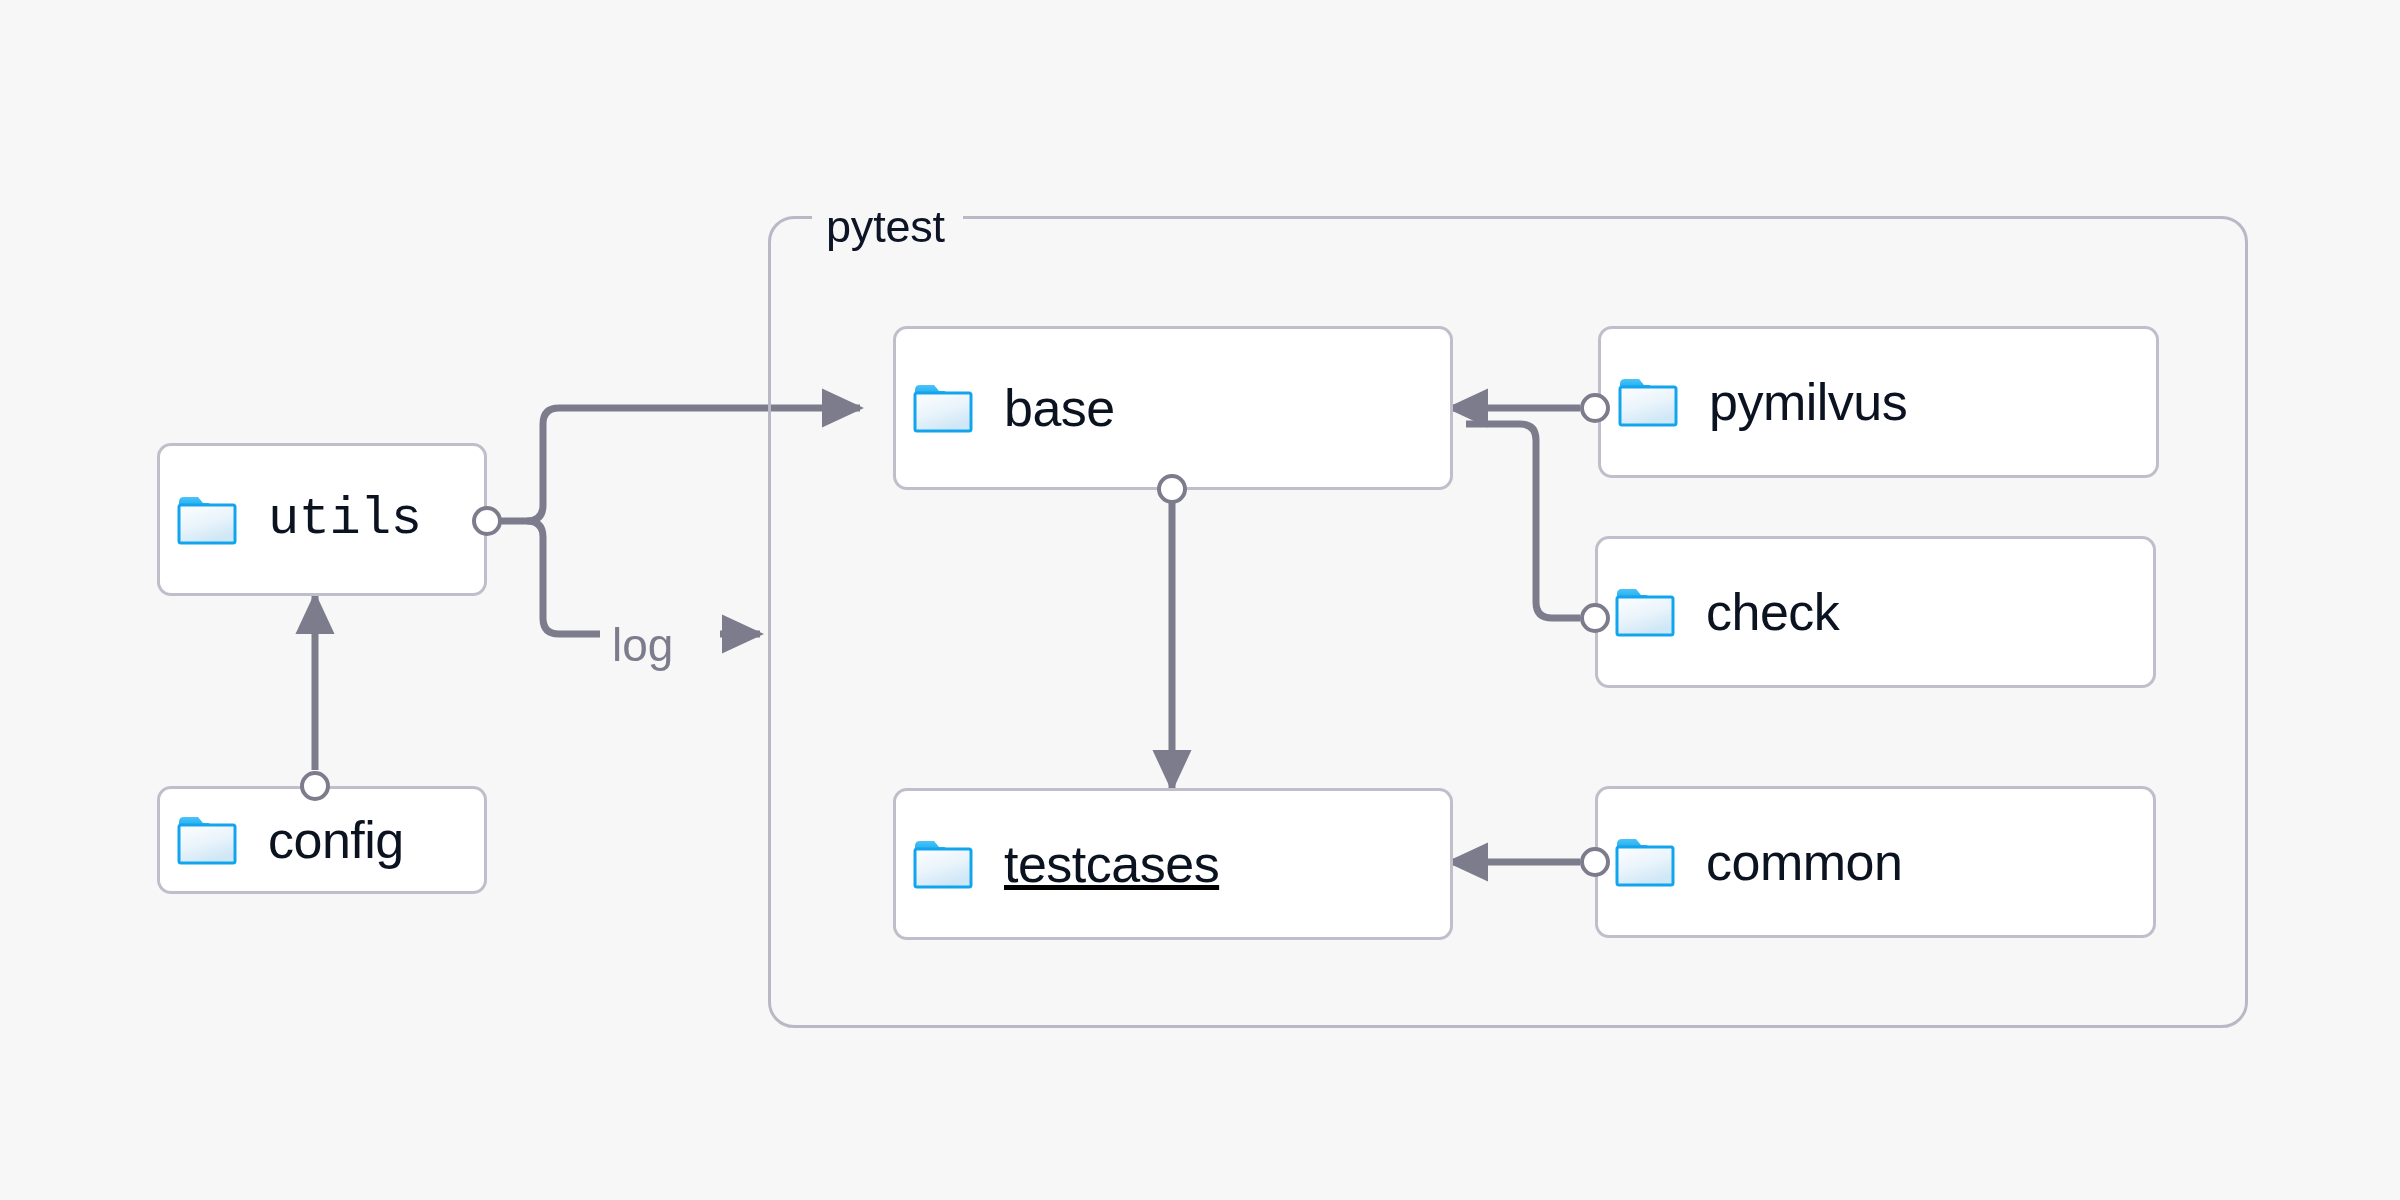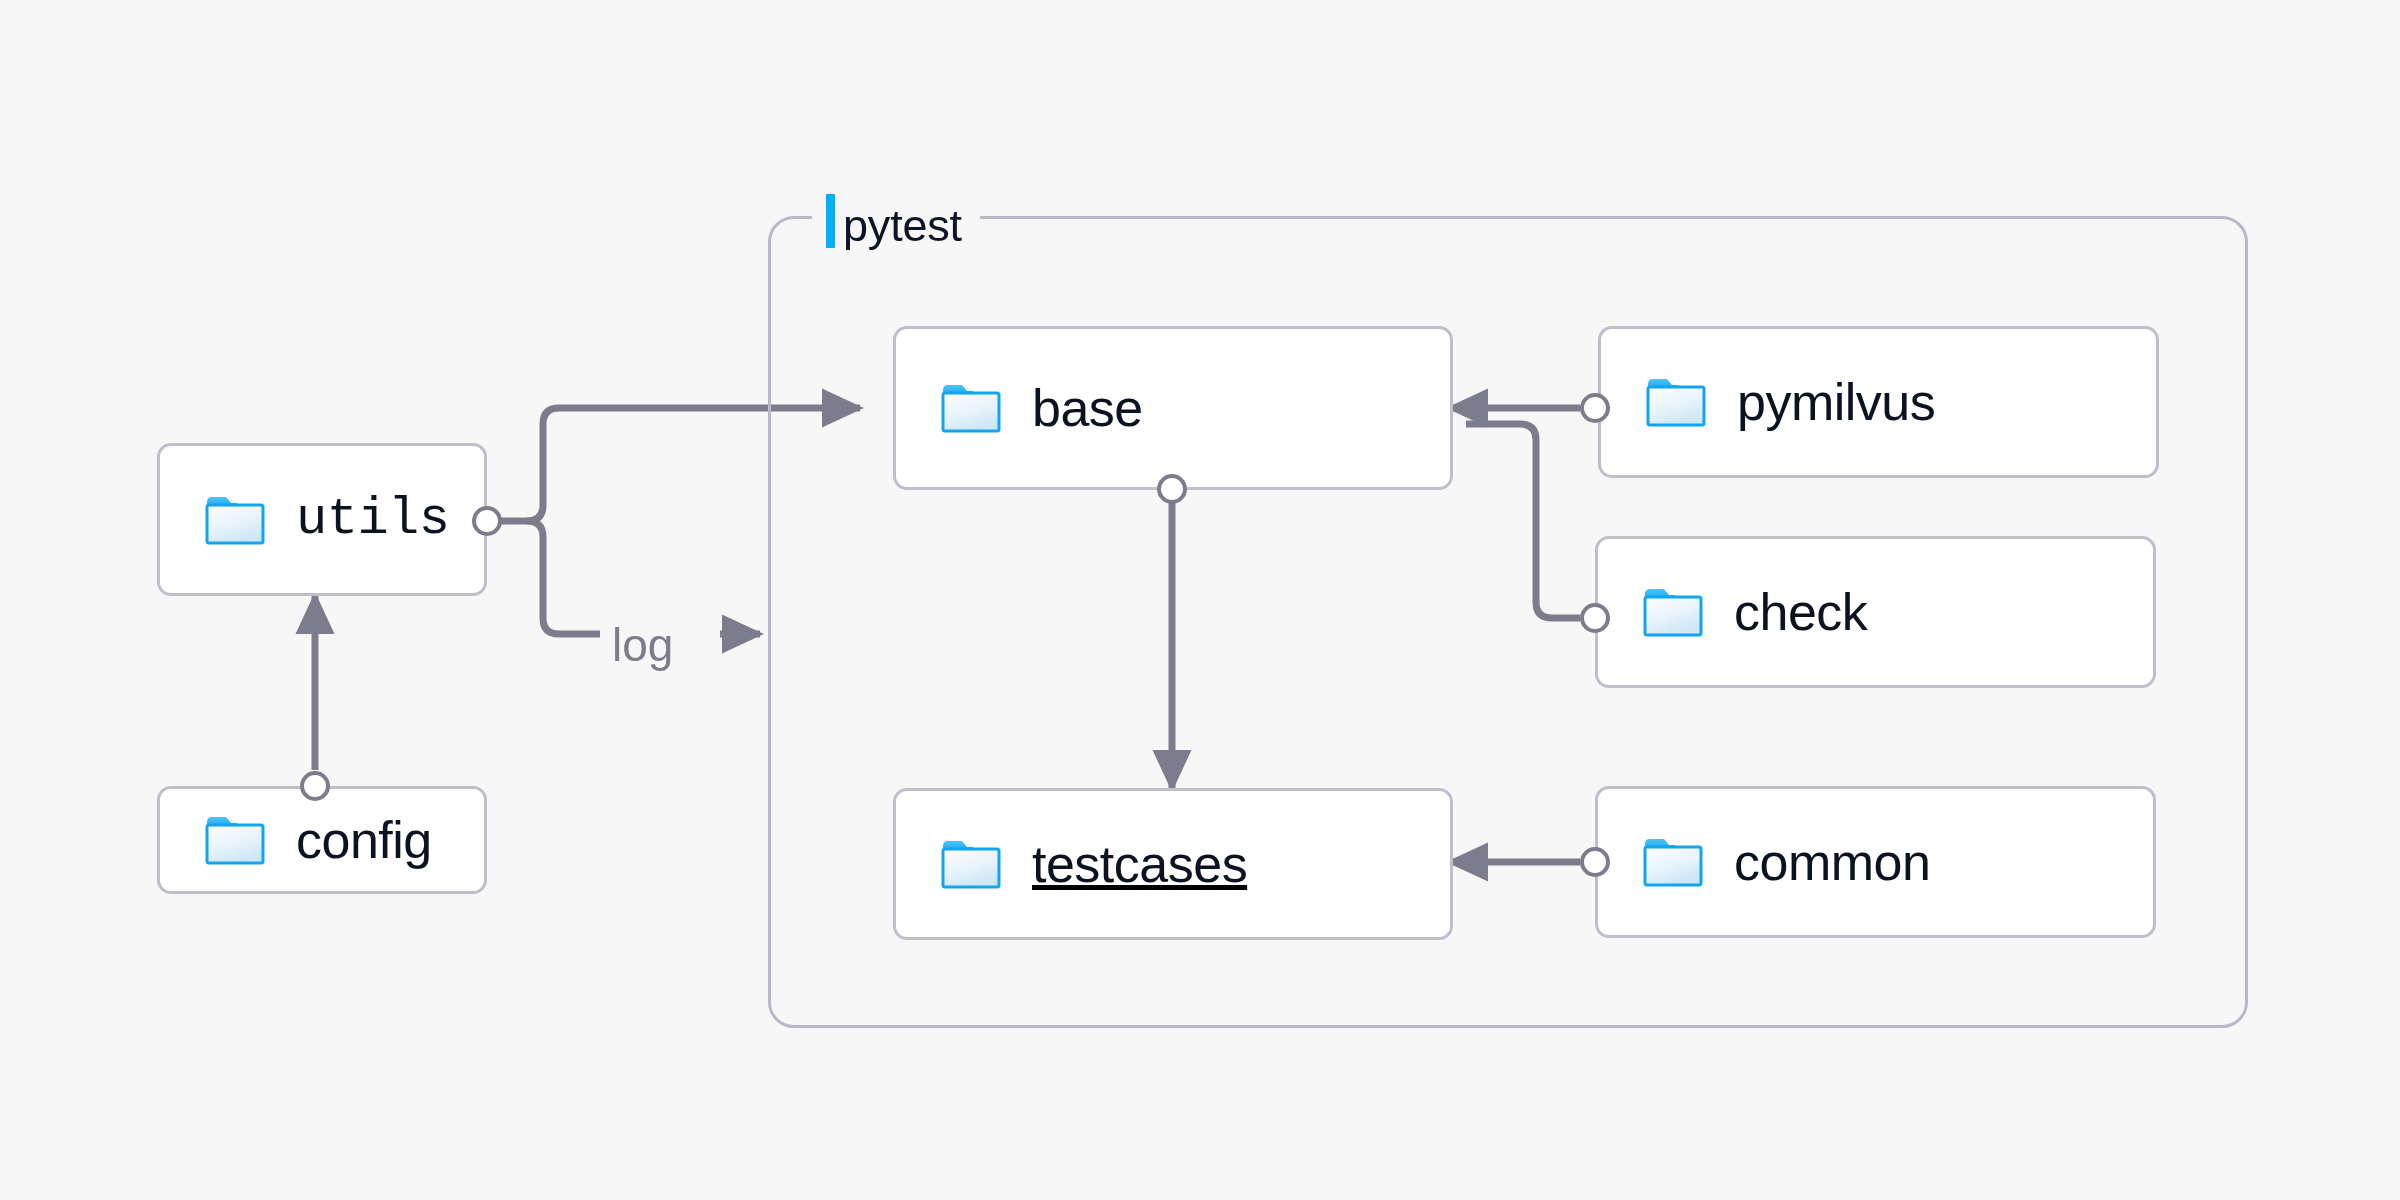--- a/index.html
+++ b/index.html
@@ -37,26 +37,27 @@
     position: absolute;
     box-sizing: border-box;
     border: 3px solid #b9b8c6;
     border-radius: 26px;
     background: transparent;
     z-index: 2;
   }
   .group-label-wrap {
     position: absolute;
     display: flex;
-    align-items: flex-end;
-    gap: 8px;
+    align-items: flex-start;
+    gap: 20px;
     background: #f7f7f8;
     padding: 0 18px 0 14px;
     z-index: 4;
     height: 64px;
+    flex-direction: column;
   }
   .group-accent {
     width: 9px;
     height: 54px;
     background: #00b0f4;
     border-radius: 1px;
   }
   .group-label {
     font-size: 45px;
     color: #0d1426;
@@ -73,21 +74,21 @@
     border: 3px solid #bfbecb;
     border-radius: 14px;
     display: flex;
     align-items: center;
     z-index: 3;
   }
   .node-inner {
     display: flex;
     align-items: center;
     gap: 30px;
-    padding-left: 44px;
+    padding-left: 16px;
   }
   .node-label {
     font-size: 52px;
     color: #0b1220;
     letter-spacing: -0.5px;
     line-height: 1;
     white-space: nowrap;
   }
   .folder-icon {
     width: 62px;

